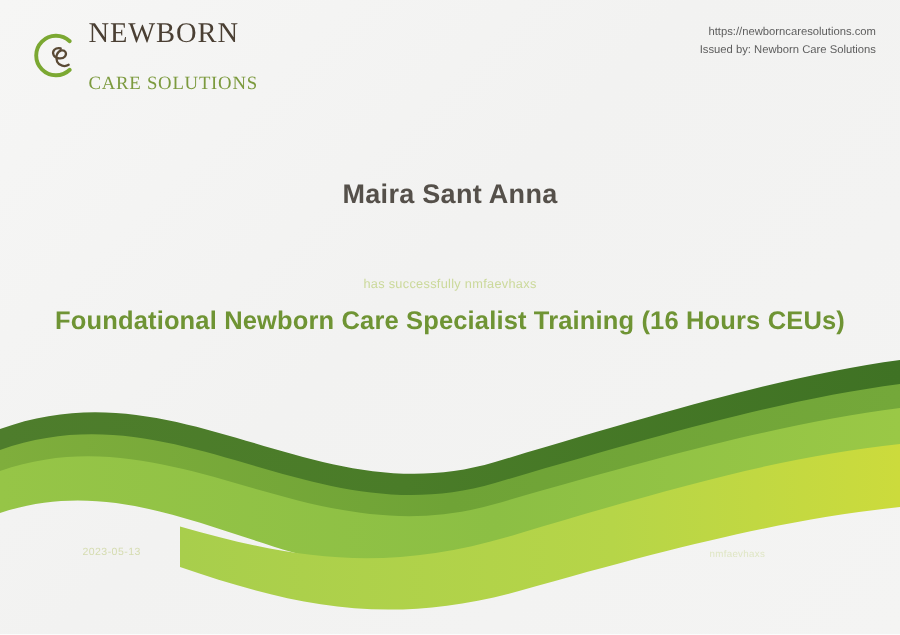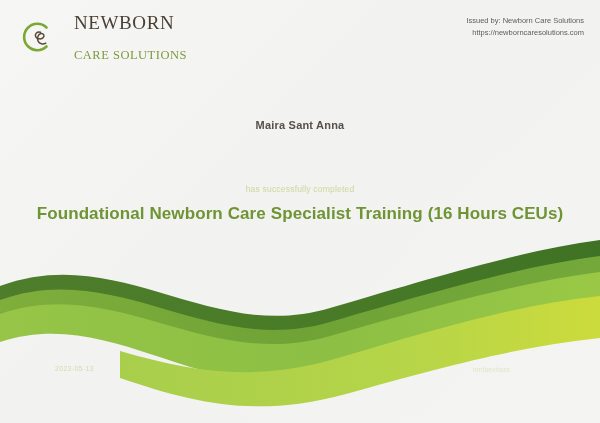--- a/index.html
+++ b/index.html
@@ -42,21 +42,21 @@
     display: flex;
     align-items: flex-start;
     justify-content: space-between;
     padding: 12px 16px 0 16px;
     box-sizing: border-box;
   }
 
   .logo-block {
     display: flex;
     align-items: center;
-    gap: 20px;
+    gap: 5px;
   }
   .logo-mark {
     width: 38px;
     height: 38px;
     flex: 0 0 38px;
     display: block;
   }
   .logo-words {
     display: flex;
     flex-direction: column;
@@ -100,21 +100,21 @@
     letter-spacing: 0.3px;
     color: #6f9434;
   }
 
   .recipient {
     position: absolute;
     top: 119px;
     left: 0;
     right: 0;
     text-align: center;
-    font-size: 11px;
+    font-size: 18px;
     font-weight: bold;
     letter-spacing: 0.2px;
     color: #55504a;
   }
 
   .statement {
     position: absolute;
     top: 184px;
     left: 0;
     right: 0;
@@ -213,30 +213,30 @@
                  C28.9,17.7 27.4,15.1 24.9,15.6 C22.2,16.2 20.6,20.1 22.1,23.1
                  C23.4,25.8 27.1,26.9 29.8,25.2" fill="none" stroke="#5a4a35" stroke-width="1.5" stroke-linecap="round"></path>
       </svg>
       <span class="logo-words">
         <span class="logo-top">NEWBORN</span>
         <span class="logo-bottom">CARE SOLUTIONS</span>
       </span>
     </div>
 
     <div class="issuer">
+      <div>https://newborncaresolutions.com</div>
       <div>Issued by: Newborn Care Solutions</div>
-      <div>https://newborncaresolutions.com</div>
     </div>
 
   </div>
 
 
   <div class="recipient">Maira Sant Anna</div>
 
-  <div class="statement">has successfully completed</div>
+  <div class="statement">has successfully nmfaevhaxs</div>
 
   <div class="course">Foundational Newborn Care Specialist Training (16 Hours CEUs)</div>
 
   <div class="issue-date">2023-05-13</div>
 
   <div class="cert-code">nmfaevhaxs</div>
 
 </div>
 
 </body></html>

